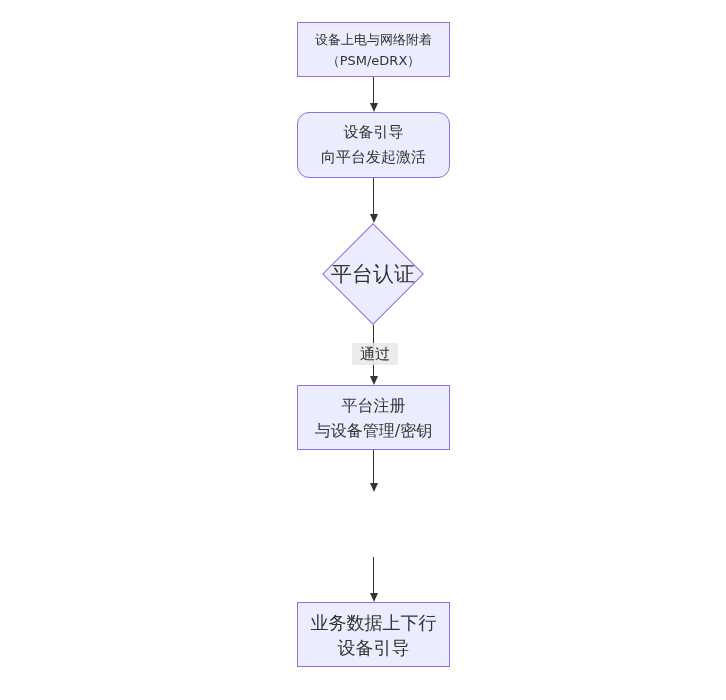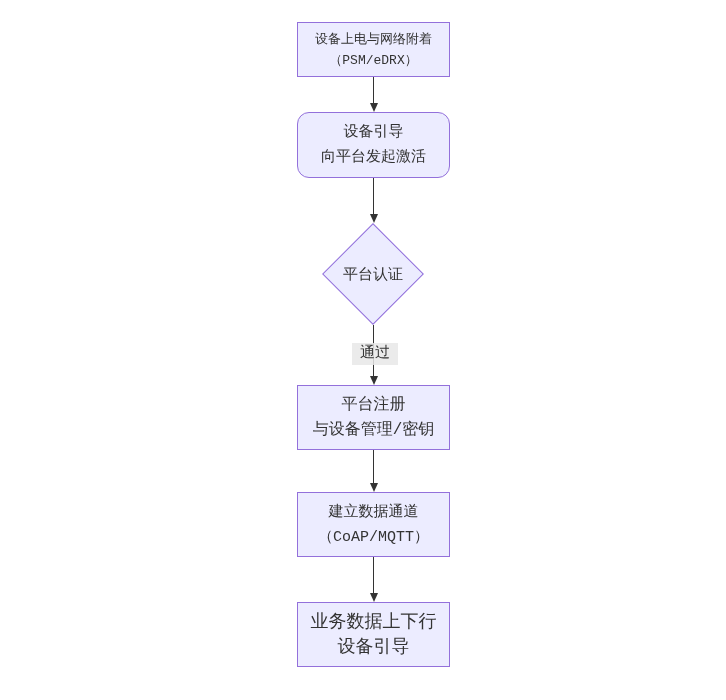--- a/index.html
+++ b/index.html
@@ -13,21 +13,20 @@
   * { margin: 0; padding: 0; box-sizing: border-box; }
   html, body { background: #ffffff; }
   body { font-family: "DejaVu Sans", "Liberation Sans", sans-serif; }
 
   .canvas {
     position: relative;
     width: 726px;
     height: 700px;
     background: var(--canvas-bg);
     overflow: hidden;
-    font-family: Liberation Mono, monospace;
   }
 
   .rect-node {
     position: absolute;
     left: 297px;
     width: 153px;
     background: var(--node-fill);
     border: 1px solid var(--node-border);
     color: var(--text-color);
     display: flex;
@@ -60,21 +59,21 @@
     background: var(--node-fill);
     border: 1px solid var(--node-border);
     transform: rotate(45deg);
   }
   .diamond-label {
     position: absolute;
     inset: 0;
     display: flex;
     justify-content: center;
     align-items: center;
-    font-size: 15px;
+    font-size: 21px;
     color: var(--text-color);
   }
 
   .arrow {
     position: absolute;
     left: 367px;
     width: 13px;
     display: flex;
     flex-direction: column;
     align-items: center;
@@ -154,24 +153,20 @@
   <div class="rect-node n4">
     <span class="line">平台注册</span>
     <span class="line">与设备管理/密钥</span>
   </div>
 
   <div class="arrow a4">
     <i class="shaft"></i>
     <i class="head"></i>
   </div>
 
-  <div class="rect-node n5">
-    <span class="line">建立数据通道</span>
-    <span class="line">（CoAP/MQTT）</span>
-  </div>
 
   <div class="arrow a5">
     <i class="shaft"></i>
     <i class="head"></i>
   </div>
 
   <div class="rect-node n6">
     <span class="line">业务数据上下行</span>
     <span class="line">设备引导</span>
   </div>

